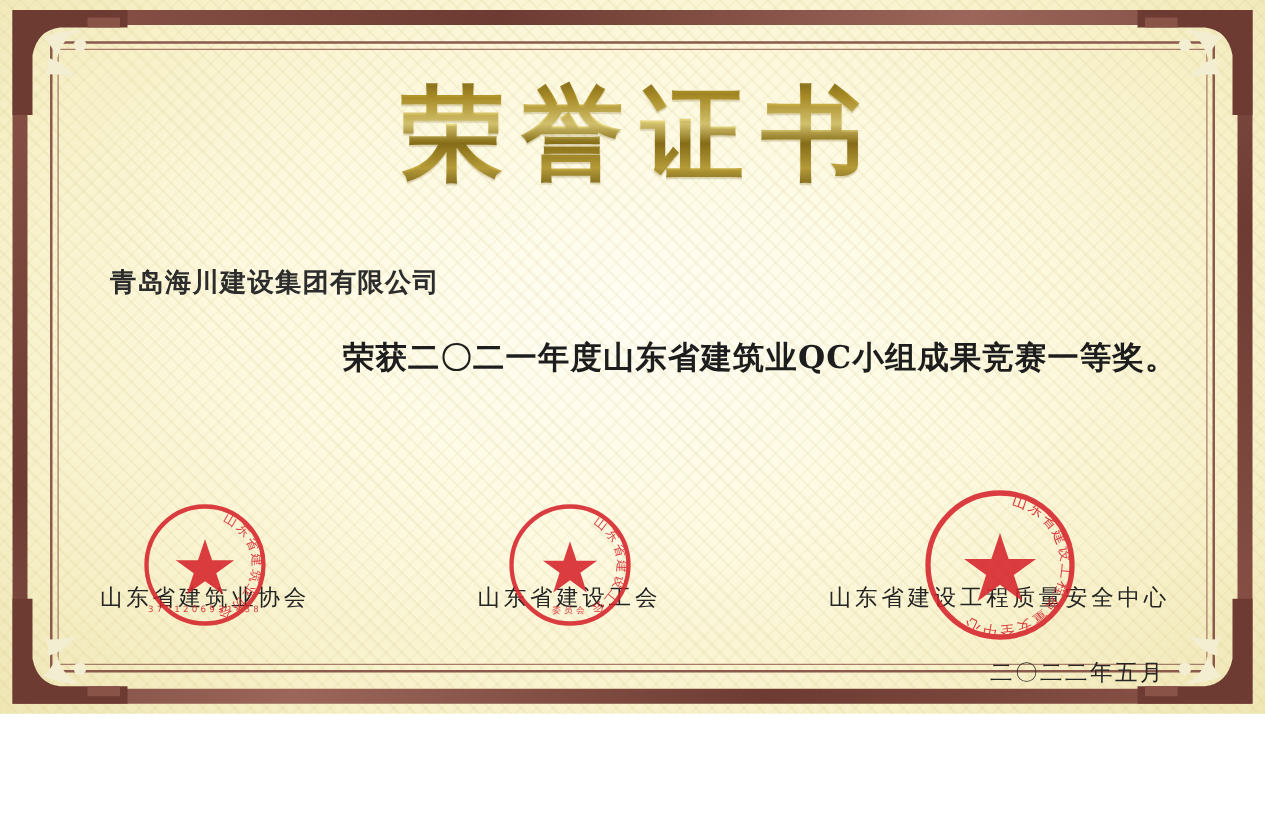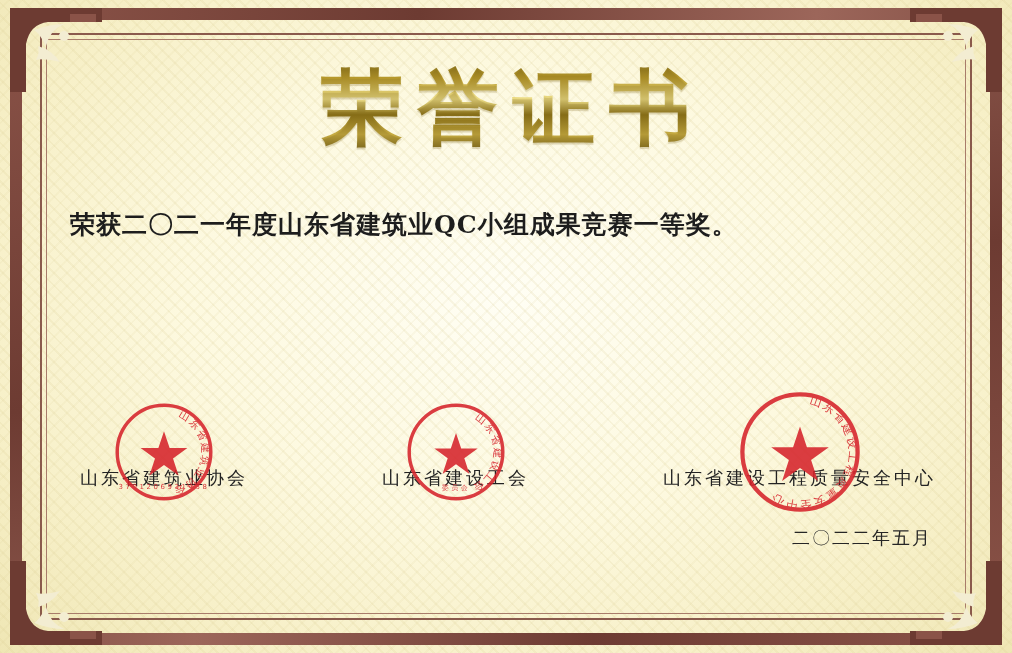--- a/index.html
+++ b/index.html
@@ -4,21 +4,21 @@
 <style>
   html,body{margin:0;padding:0;}
   body{
     width:1012px;height:653px;
     background:#ffffff;
     font-family:"DejaVu Sans","Liberation Sans",sans-serif;
     overflow:hidden;
   }
   .certificate{
     position:relative;
-    width:1012px;height:653px;
+    width:1012px;height:571px;
     box-sizing:border-box;
     background:
       radial-gradient(ellipse at 50% 45%, #fffef4 0%, #fdf9df 45%, #f7f0c8 75%, #efe6b4 100%);
     overflow:hidden;
     padding-left:46px;
   }
   
   .texture{
     position:absolute;inset:0;
     background-image:
@@ -83,21 +83,21 @@
     padding-left:18px;
     font-family:"DejaVu Serif","Liberation Serif",serif;
     color:#2c2c2c;
     font-size:21px;
     line-height:1.75;
     font-weight:600;
     letter-spacing:1px;
   }
   .award-line{
     margin-top:24px;
-    text-align:left;
+    text-align:right;
     font-family:"DejaVu Serif","Liberation Serif",serif;
     font-size:25px;
     font-weight:bold;
     color:#1d1d1d;
     letter-spacing:1px;
   }
   .detail{
     margin-top:26px;
     padding-left:18px;
     font-family:"DejaVu Serif","Liberation Serif",serif;
@@ -190,20 +190,21 @@
       <circle cx="56" cy="30" r="5" fill="#f3edd2"></circle>
       <path d="M62 8 h26 v8 h-26z" fill="#8a5348"></path>
     </svg>
   </div>
 
   <div class="content">
 
     <div class="title">荣誉证书</div>
 
     <div class="recipient">
+      <div>青岛海川建设集团有限公司</div>
     </div>
 
     <div class="award-line">荣获二〇二一年度山东省建筑业QC小组成果竞赛一等奖。</div>
 
 
     <div class="signers">
 
       <div class="signer">
         <div class="seal">
           <svg viewBox="0 0 120 120">

